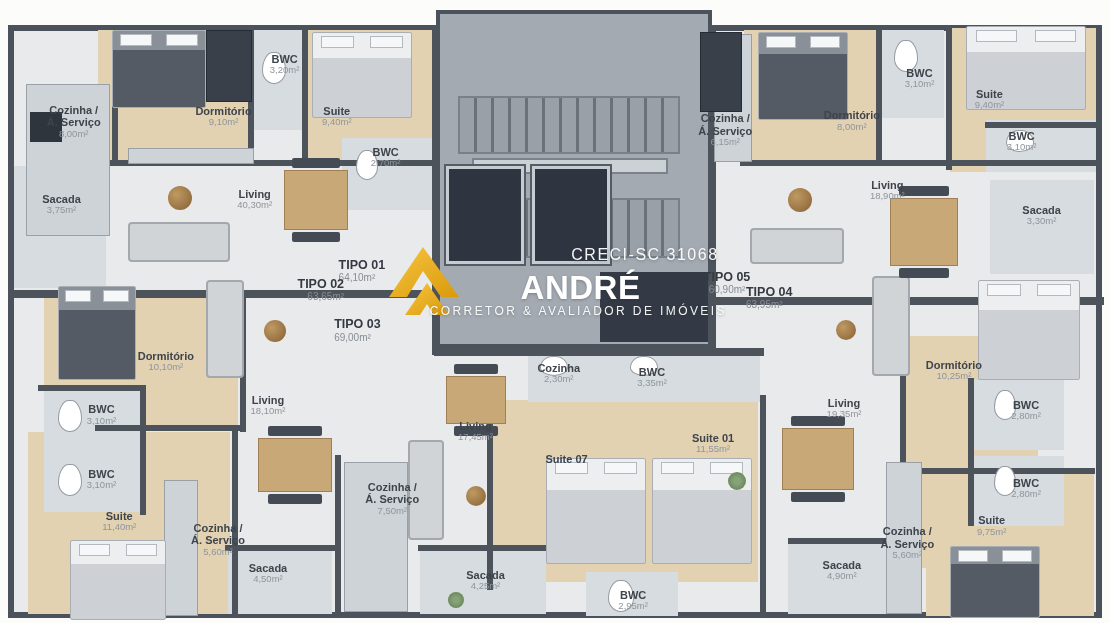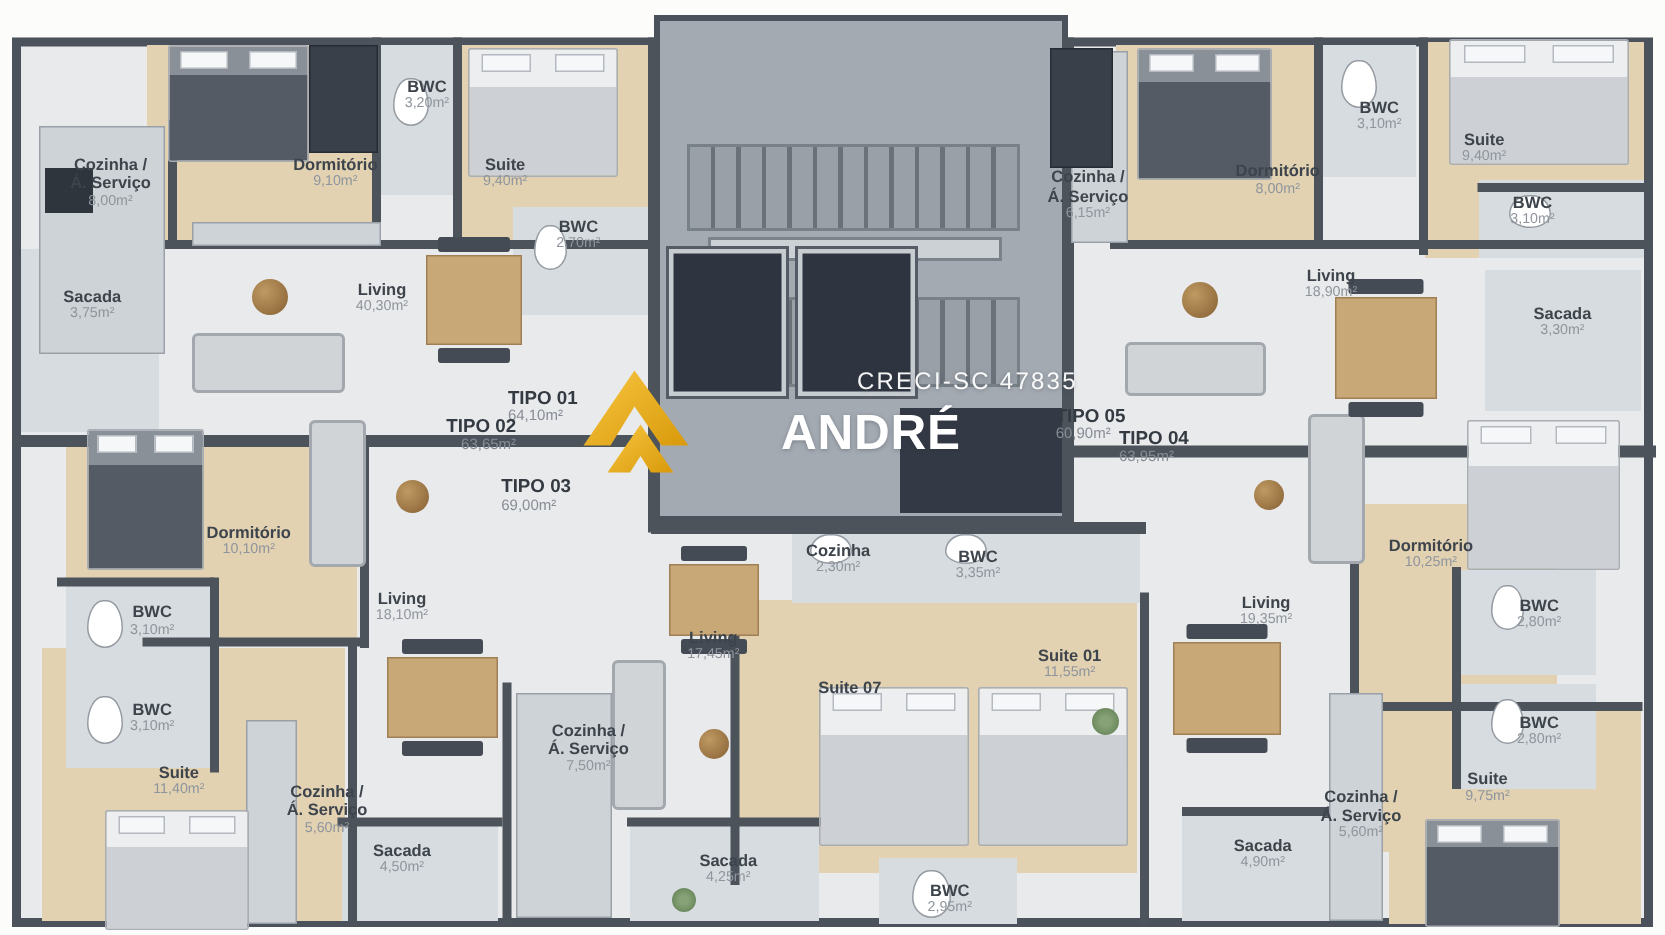--- a/index.html
+++ b/index.html
@@ -372,38 +372,39 @@
         <span class="area">64,10m²</span>
       </div>
       <div class="unit-label" style="left: 28.9%; top: 46.5%; text-align: right;">
         <span>TIPO 02</span>
         <span class="area">63,65m²</span>
       </div>
       <div class="unit-label" style="left: 32.2%; top: 53%;">
         <span>TIPO 03</span>
         <span class="area">69,00m²</span>
       </div>
-      <div class="unit-label" style="left: 65.5%; top: 45.4%;">
+      <div class="unit-label" style="left: 65.5%; top: 45.4%; text-align: center;">
         <span>TIPO 05</span>
         <span class="area">60,90m²</span>
       </div>
       <div class="unit-label" style="left: 69.3%; top: 47.8%;">
         <span>TIPO 04</span>
         <span class="area">63,95m²</span>
       </div>
     </div>
 
-  <div class="wm wm-creci abs">CRECI-SC 47835</div>
+  <div class="wm wm-creci abs">CRECI-SC 31068</div>
   <svg class="wm wm-logo abs" viewBox="0 0 78 72">
     <defs>
       <linearGradient id="gold" x1="0" y1="0" x2="1" y2="1">
         <stop offset="0" stop-color="#F7C540"></stop>
         <stop offset="1" stop-color="#D99A0B"></stop>
       </linearGradient>
     </defs>
     <polygon points="2,52 36,2 72,52 54,52 36,26 20,52" fill="url(#gold)"></polygon>
     <polygon points="18,70 40,38 62,70 47,70 40,59 33,70" fill="url(#gold)"></polygon>
   </svg>
   <div class="wm wm-brand abs">
     <span class="b1">ANDRÉ</span>
   </div>
+  <div class="wm wm-tagline abs">CORRETOR &amp; AVALIADOR DE IMÓVEIS</div>
 
 </div>
 
 </body></html>

